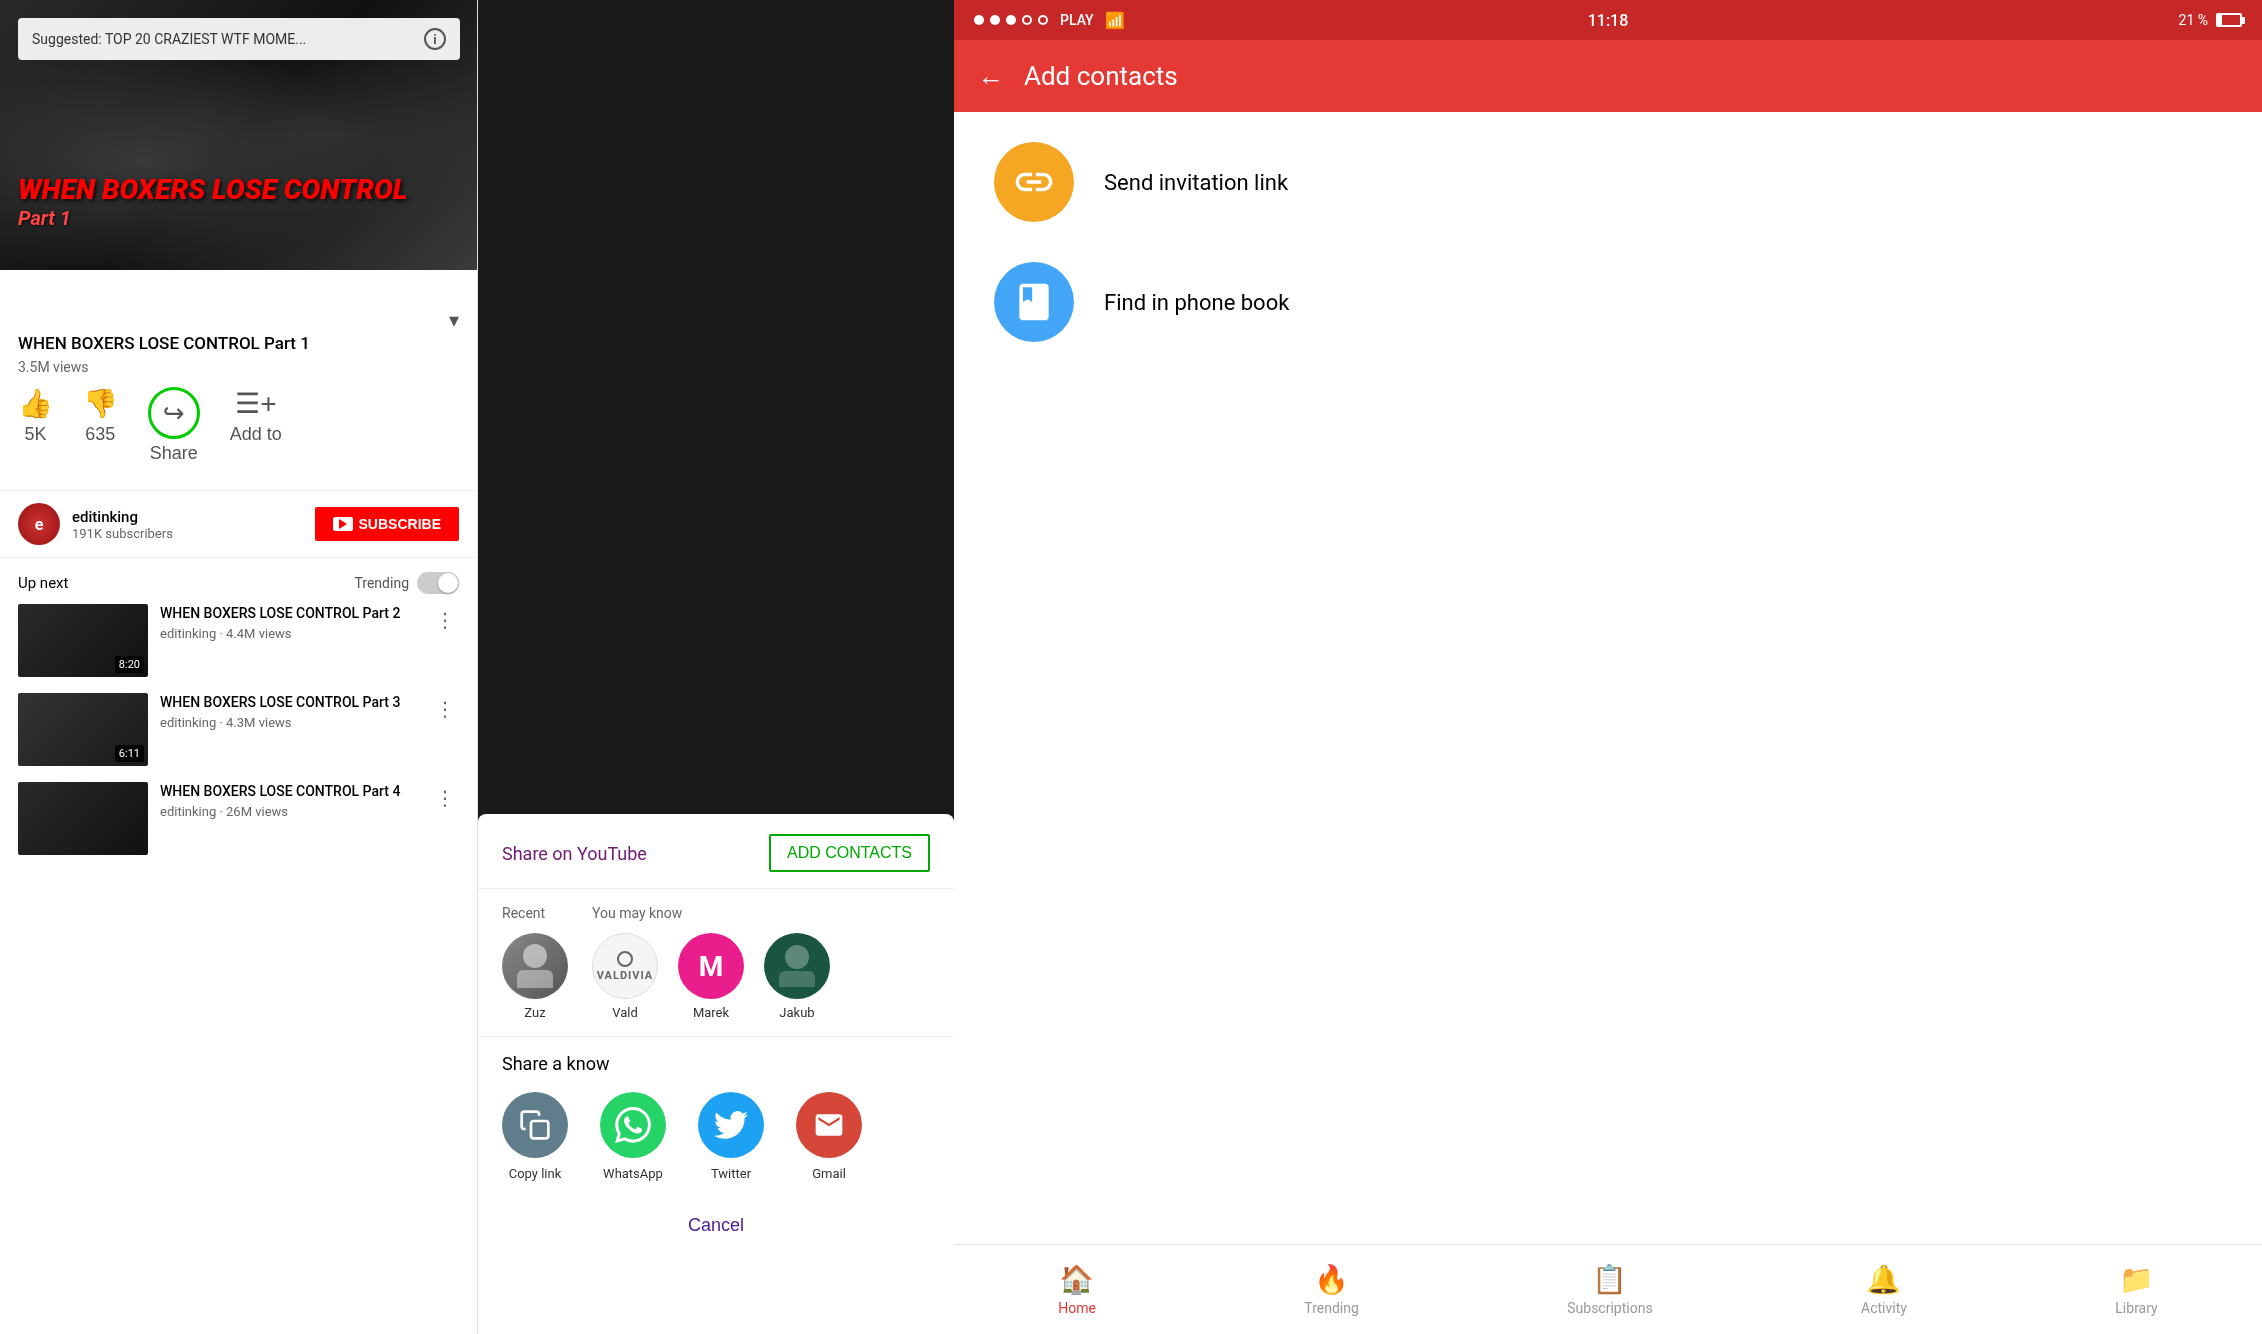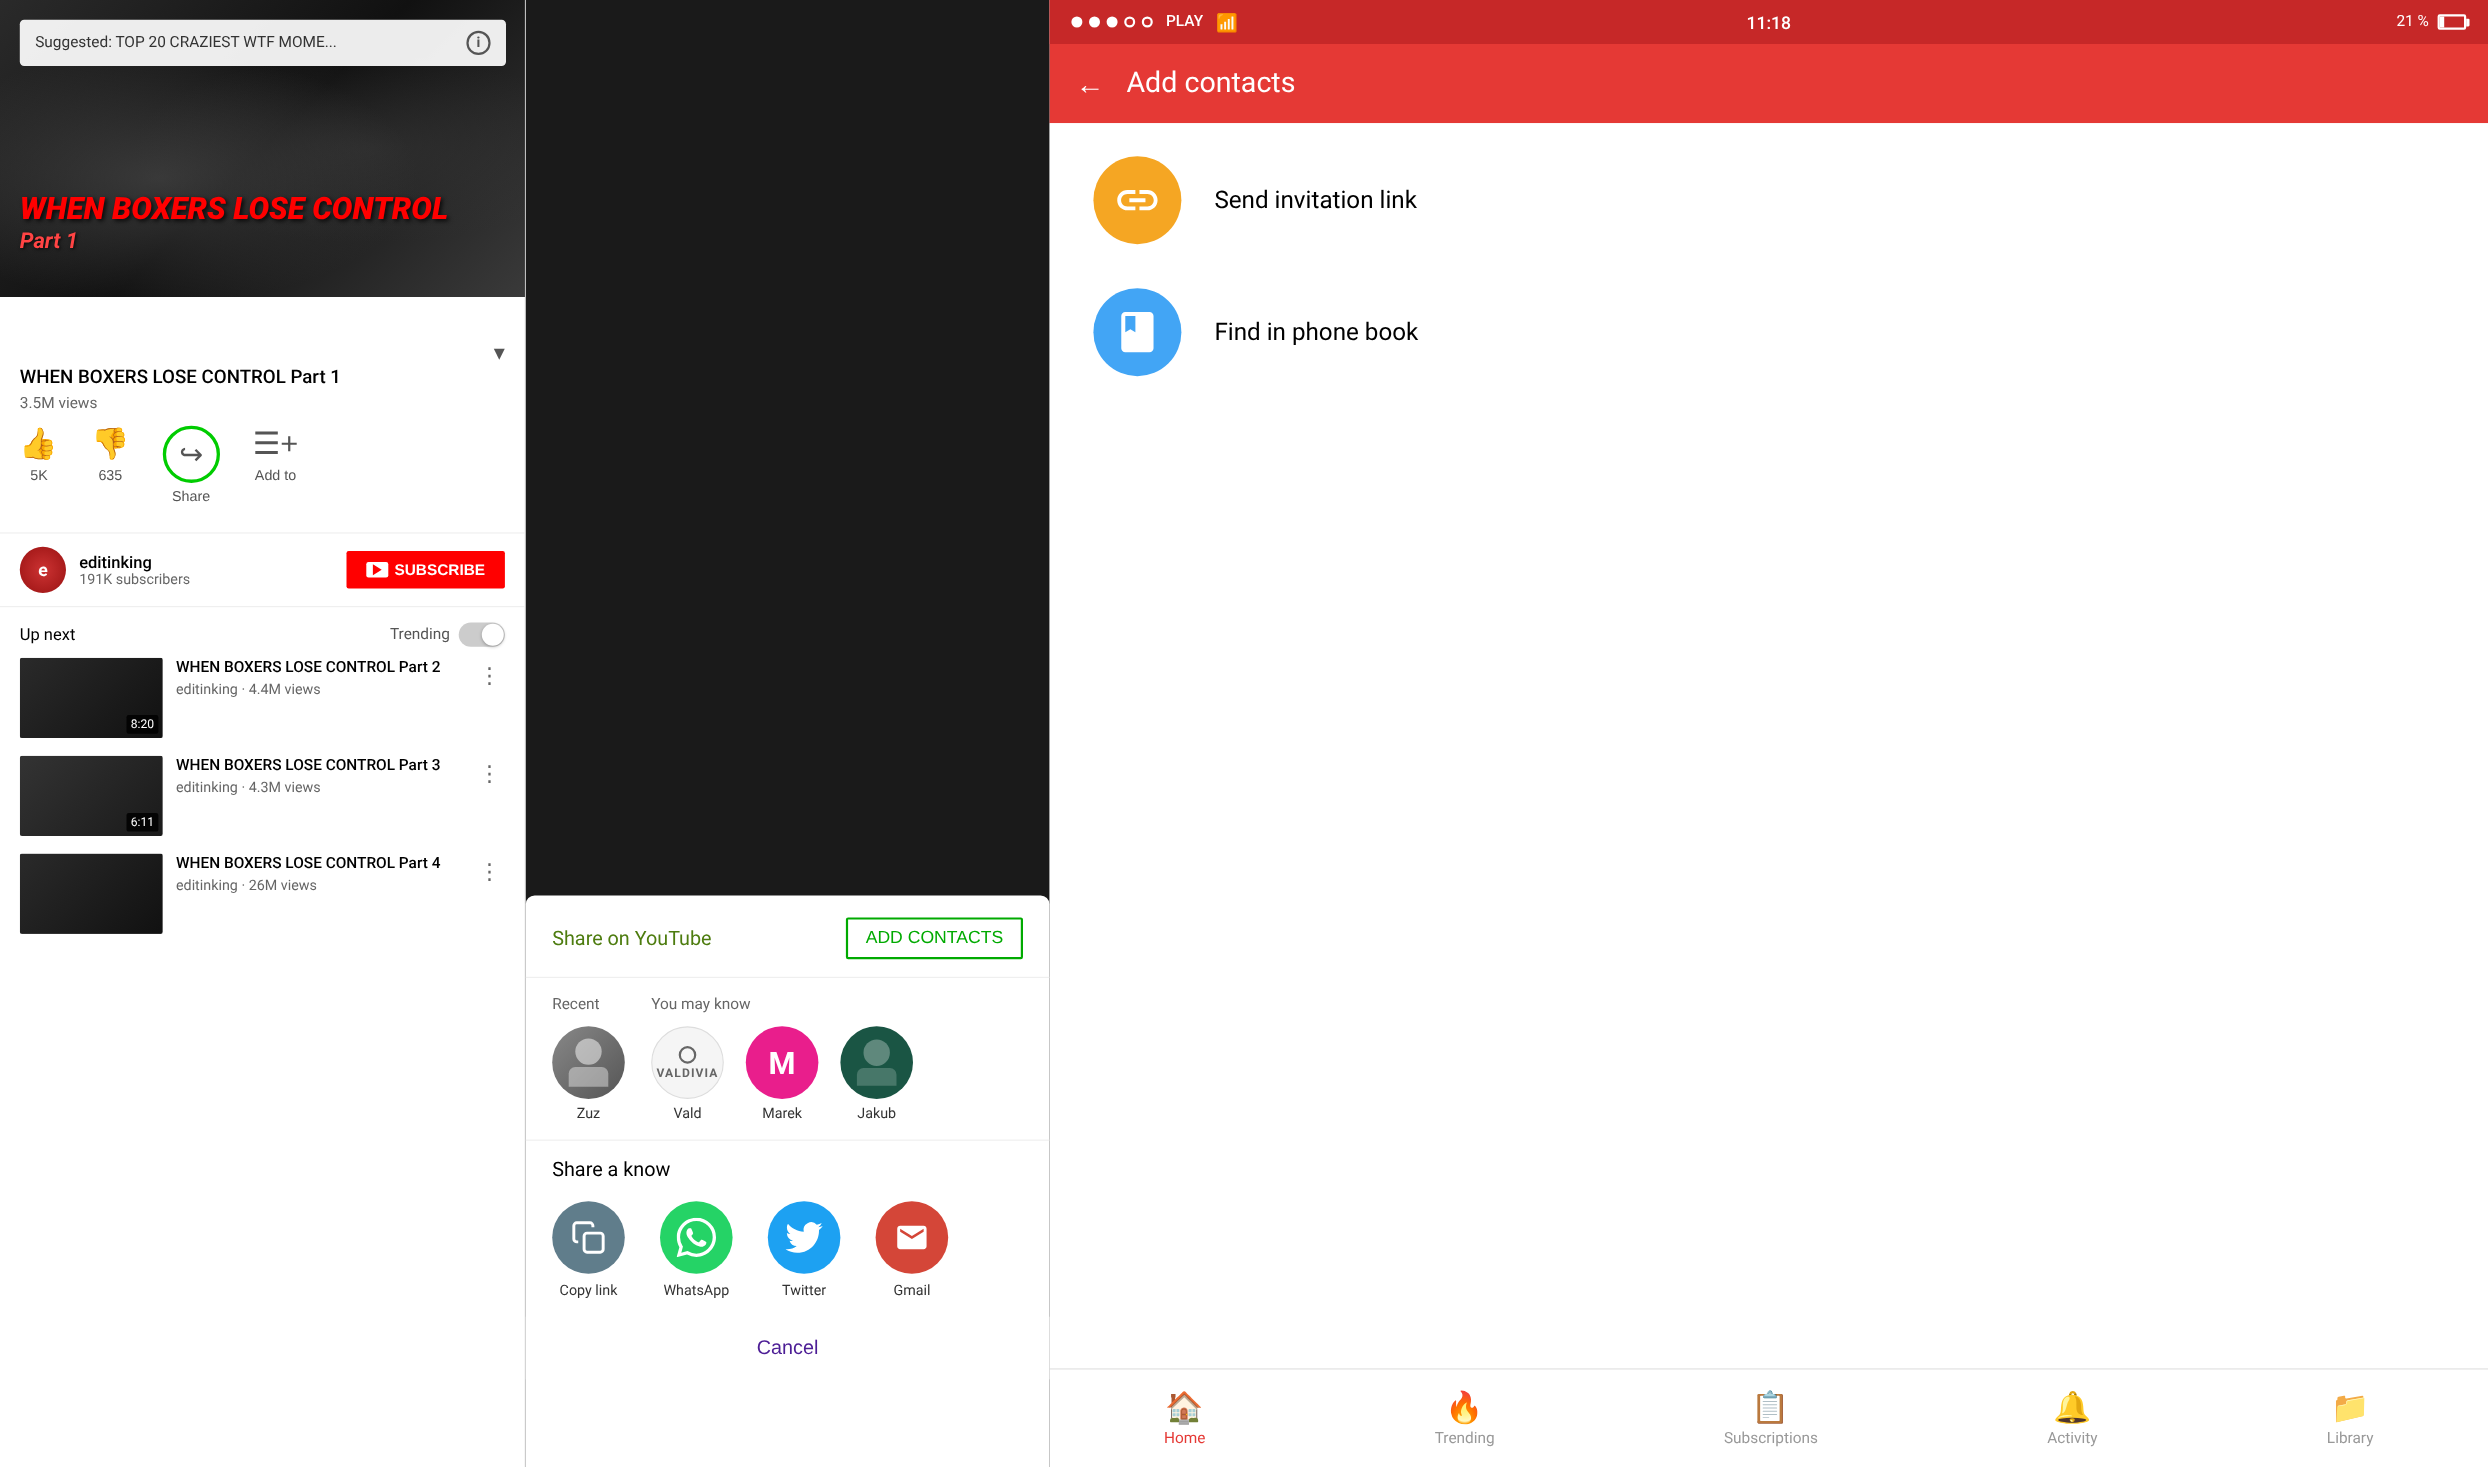--- a/index.html
+++ b/index.html
@@ -167,21 +167,21 @@
       align-items: center;
       justify-content: center;
     }
 
     .action-btn .share-icon-wrap .icon-wrap {
       font-size: 26px;
       color: #555;
     }
 
     .action-btn .label {
-      font-size: 13px;
+      font-size: 18px;
       color: #555;
     }
 
     .channel-row {
       display: flex;
       align-items: center;
       justify-content: space-between;
       padding: 12px 18px;
       border-bottom: 1px solid #eee;
     }
@@ -387,21 +387,21 @@
     .share-header {
       display: flex;
       align-items: center;
       justify-content: space-between;
       padding: 0 24px 16px;
       border-bottom: 1px solid #eee;
     }
 
     .share-on-youtube {
       font-size: 18px;
-      color: #4d7c0f;
+      color: #701a75;
       font-weight: 400;
     }
 
     .add-contacts-btn {
       font-size: 16px;
       color: #00aa00;
       font-weight: 500;
       border: 2px solid #00aa00;
       padding: 8px 16px;
       border-radius: 2px;

